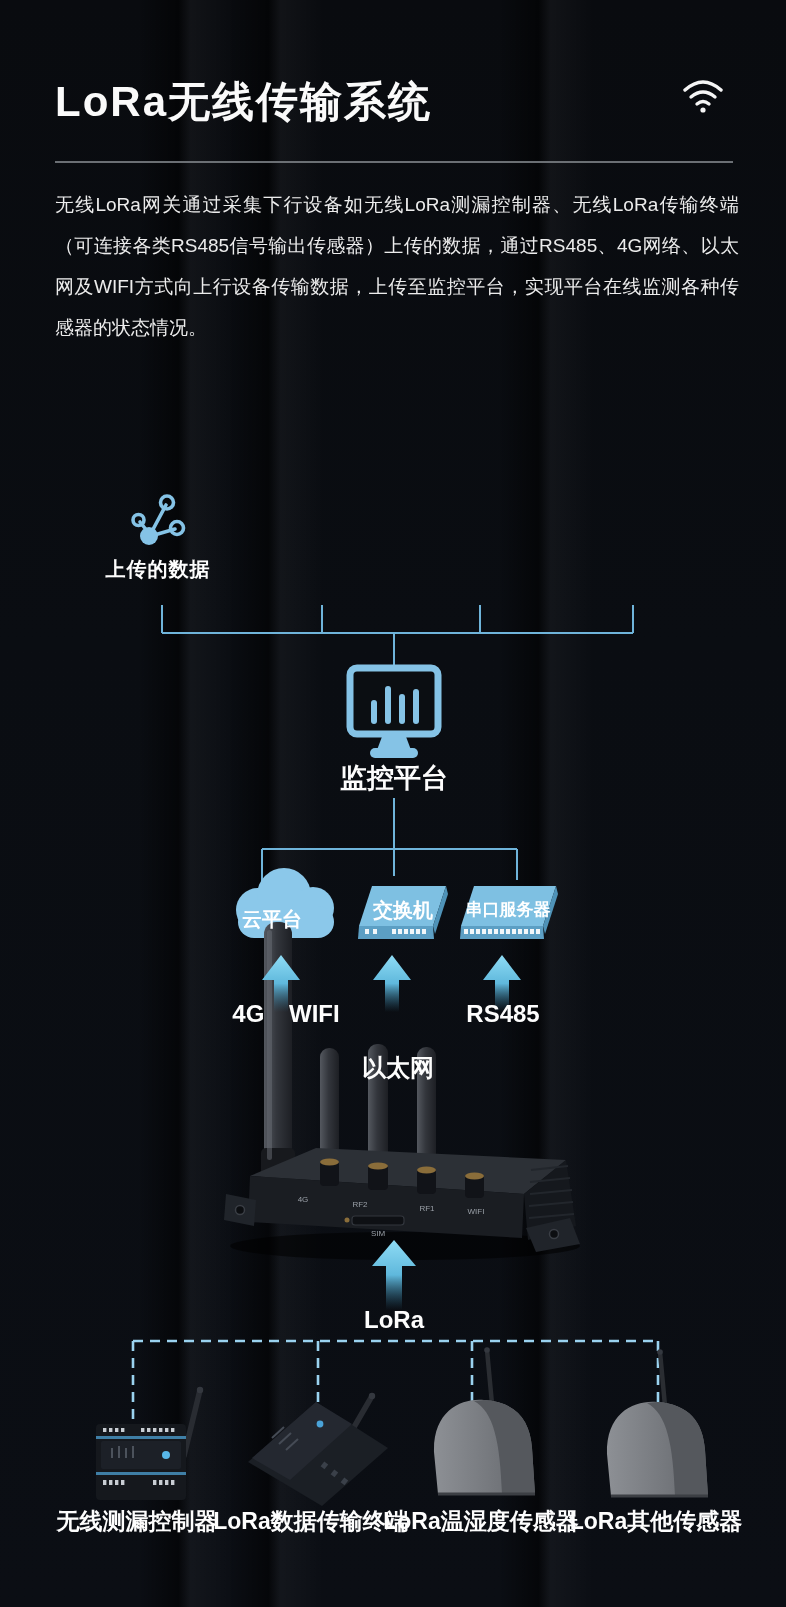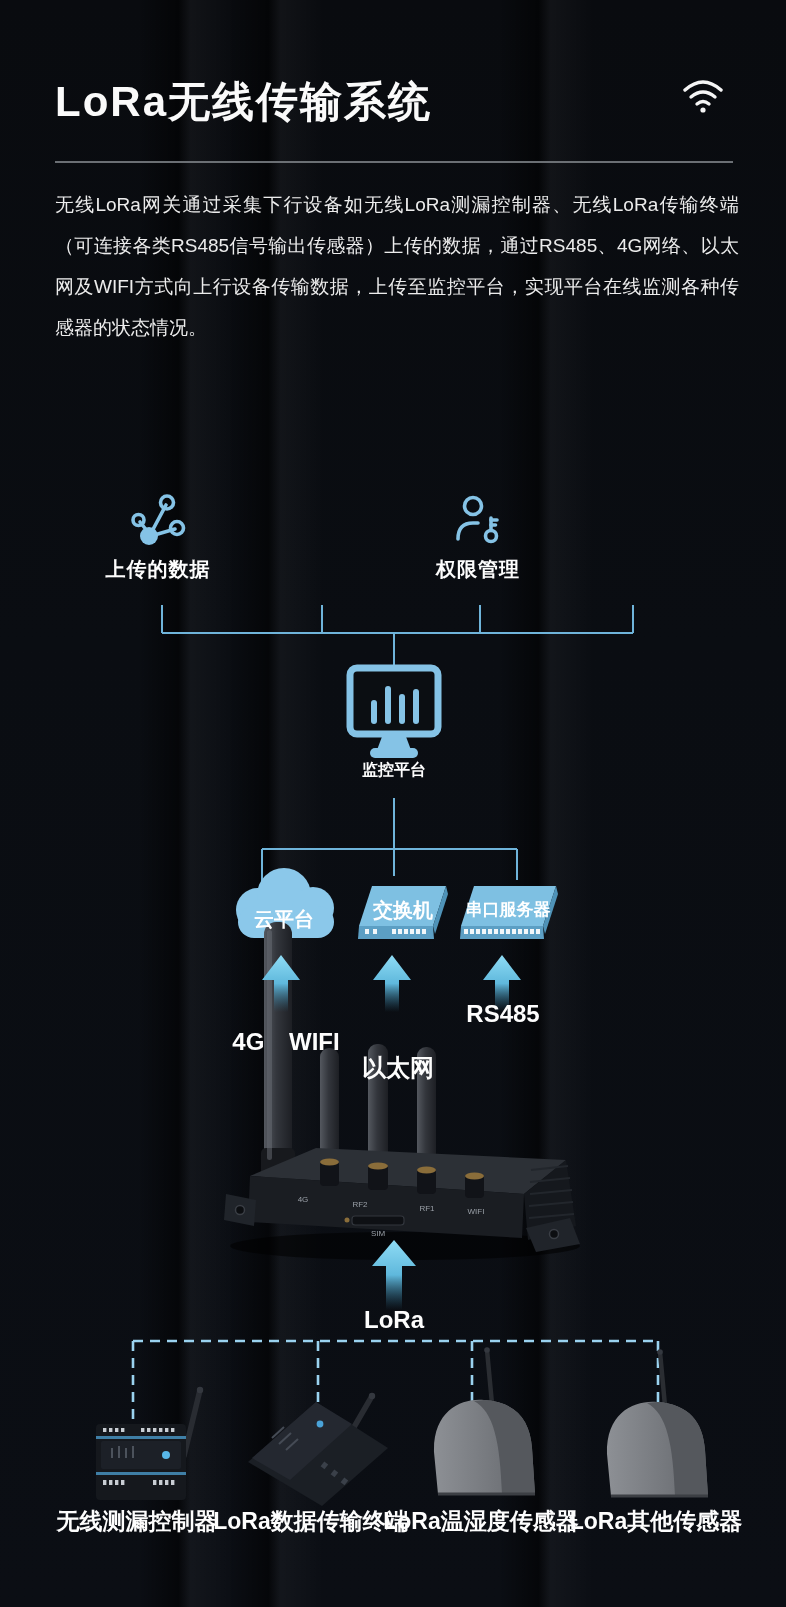--- a/index.html
+++ b/index.html
@@ -11,25 +11,25 @@
   }
   .seam{position:absolute;top:0;bottom:0;width:96px;pointer-events:none;}
   .seam-grad{background:linear-gradient(90deg,rgba(0,0,0,0) 0%,rgba(0,0,0,.55) 42%,rgba(255,255,255,.035) 55%,rgba(0,0,0,0) 100%);}
   .abs{position:absolute;}
   .page-title{left:55px;top:74px;font-size:42px;font-weight:bold;letter-spacing:2px;color:#fafafa;}
   .divider{left:55px;top:161px;width:678px;height:2px;background:#7c8186;opacity:.85;}
   .intro{left:55px;top:184px;width:684px;font-size:19px;line-height:41px;color:#ececec;text-align:justify;}
   .feature{width:170px;text-align:center;}
   .feature .ficon{display:block;margin:0 auto 8px auto;}
   .feature .flabel{font-size:20px;font-weight:bold;letter-spacing:1px;color:#fdfdfd;white-space:nowrap;}
-  .node-label{font-size:16px;font-weight:bold;color:#fdfdfd;text-align:center;white-space:nowrap;transform:translateX(-50%);}
+  .node-label{font-size:27px;font-weight:bold;color:#fdfdfd;text-align:center;white-space:nowrap;transform:translateX(-50%);}
   .box-label{font-size:20px;font-weight:bold;color:#ffffff;text-align:center;white-space:nowrap;transform:translateX(-50%);}
   .box-label.small{font-size:17px;}
   .link-label{font-size:24px;font-weight:bold;color:#fdfdfd;text-align:center;white-space:pre;transform:translateX(-50%);}
-  .link-label.gap{word-spacing:18px;margin-top:28px;}
+  .link-label.gap{word-spacing:18px;}
   .bottom-label{font-size:23px;font-weight:bold;color:#fdfdfd;text-align:center;white-space:nowrap;transform:translateX(-50%);}
   svg{display:block;}
   .overlay{left:0;top:0;pointer-events:none;}
 </style>
 </head>
 <body>
 
 <div class="page">
 
   <div class="seam seam-grad" style="left:138px"></div>
@@ -58,33 +58,20 @@
       </g>
       <circle cx="19" cy="44" r="9" fill="#85C3E6"></circle>
       <circle cx="8.5" cy="28" r="5.5" fill="none" stroke="#85C3E6" stroke-width="3.6"></circle>
       <circle cx="37" cy="10.5" r="6.5" fill="none" stroke="#85C3E6" stroke-width="3.6"></circle>
       <circle cx="47" cy="36" r="6.5" fill="none" stroke="#85C3E6" stroke-width="3.6"></circle>
     </svg>
     <div class="flabel">上传的数据</div>
   </div>
 
 
-  <div class="abs feature" style="left:393px;top:492px">
-    <svg class="ficon" width="56" height="56" viewBox="0 0 56 56">
-      <g stroke="#85C3E6" stroke-width="3.6" fill="none" stroke-linecap="round">
-        <circle cx="23" cy="14" r="8.5"></circle>
-        <path d="M8 47 Q8 31 23 31 H28"></path>
-        <circle cx="41" cy="44" r="5.5"></circle>
-        <path d="M41 38.5 V26"></path>
-          <path d="M41 28 H47"></path>
-          <path d="M41 33 H45.5"></path>
-      </g>
-    </svg>
-    <div class="flabel">权限管理</div>
-  </div>
 
 
   <svg class="abs overlay" width="786" height="1607" viewBox="0 0 786 1607">
     <defs>
       <linearGradient id="arrowFade" x1="0" y1="0" x2="0" y2="1">
         <stop offset="0" stop-color="#8FDCF5"></stop>
         <stop offset="0.5" stop-color="#5FB8DC"></stop>
         <stop offset="1" stop-color="#2E6E8E" stop-opacity="0"></stop>
       </linearGradient>
       <linearGradient id="antGrad" x1="0" y1="0" x2="1" y2="0">
@@ -299,21 +286,21 @@
       <path d="M492 1404 L487 1350" stroke="#2a2d32" stroke-width="4.5" stroke-linecap="round"></path>
       <circle cx="487" cy="1350" r="2.8" fill="#34383f"></circle>
       <path d="M438 1494 L434 1452 C433 1410 462 1398 484 1400 C516 1402 530 1420 532 1448 L535 1494 Z" fill="url(#sensorGrad)"></path>
       <path d="M484 1400 C516 1402 530 1420 532 1448 L535 1494 L502 1494 C500 1442 494 1412 474 1401 Z" fill="#55585d"></path>
       <path d="M438 1494 L535 1494" stroke="#3c3f44" stroke-width="3"></path>
     </g>
     <use href="#dome-sensor" transform="translate(173,2)"></use>
   </svg>
 
   <div class="abs node-label" style="left:394px;top:760px">监控平台</div>
-  <div class="abs box-label" style="left:284px;top:906px">云平台</div>
+  <div class="abs box-label" style="left:272px;top:906px">云平台</div>
   <div class="abs box-label" style="left:403px;top:897px">交换机</div>
   <div class="abs box-label small" style="left:508px;top:898px">串口服务器</div>
 
   <div class="abs link-label gap" style="left:286px;top:1000px">4G WIFI</div>
   <div class="abs link-label" style="left:398px;top:1052px">以太网</div>
   <div class="abs link-label" style="left:503px;top:1000px">RS485</div>
 
   <div class="abs link-label" style="left:394px;top:1306px">LoRa</div>
 
   <div class="abs bottom-label" style="left:137px;top:1506px">无线测漏控制器</div>

